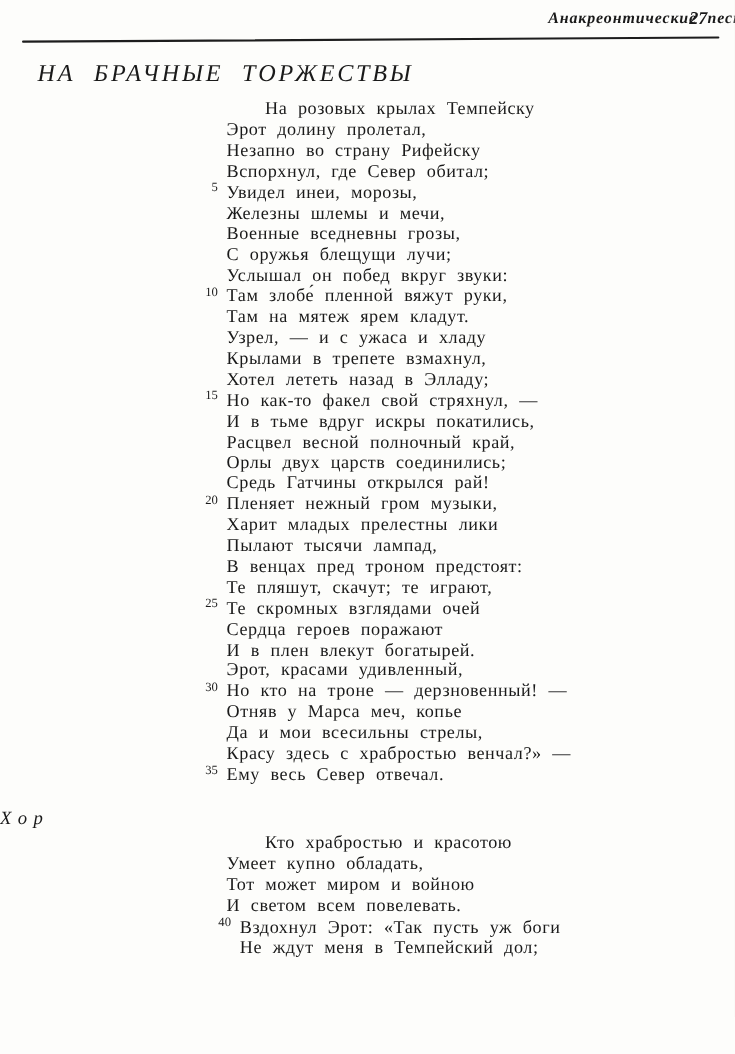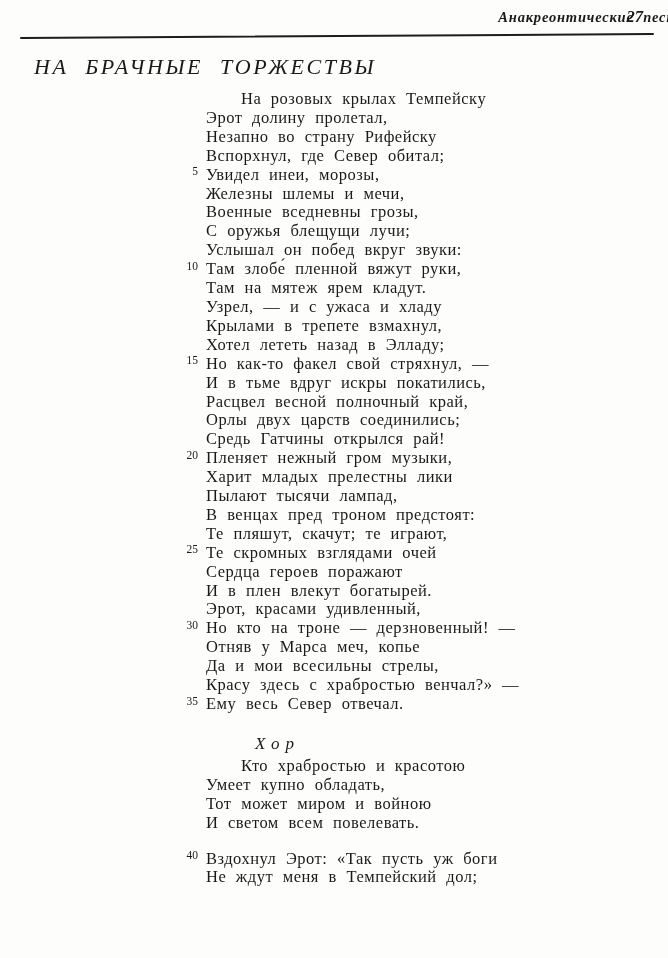--- a/index.html
+++ b/index.html
@@ -51,25 +51,25 @@
   }
   .line.indent { padding-left: 241px; }
   .num {
     position: absolute; left: 140px; top: -3.5px;
     width: 58px; text-align: right;
     font-size: 11.5px; letter-spacing: 0; word-spacing: 0;
   }
   .chorus-head {
     margin-top: 20px; margin-bottom: 4px;
     line-height: 19px;
-    text-align: center;
+    text-align: left;
     padding-right: 10px;
     font-style: italic; font-size: 17px; letter-spacing: 6px;
   }
-  .stanza.final { margin-top: 17px; }
+  .stanza.final { margin-top: 1px; padding-left: 12px; }
 </style>
 </head>
 <body>
 
 <div class="page">
 
   <div class="running-head">Анакреонтические песни</div>
 
   <div class="page-num">27</div>
 

